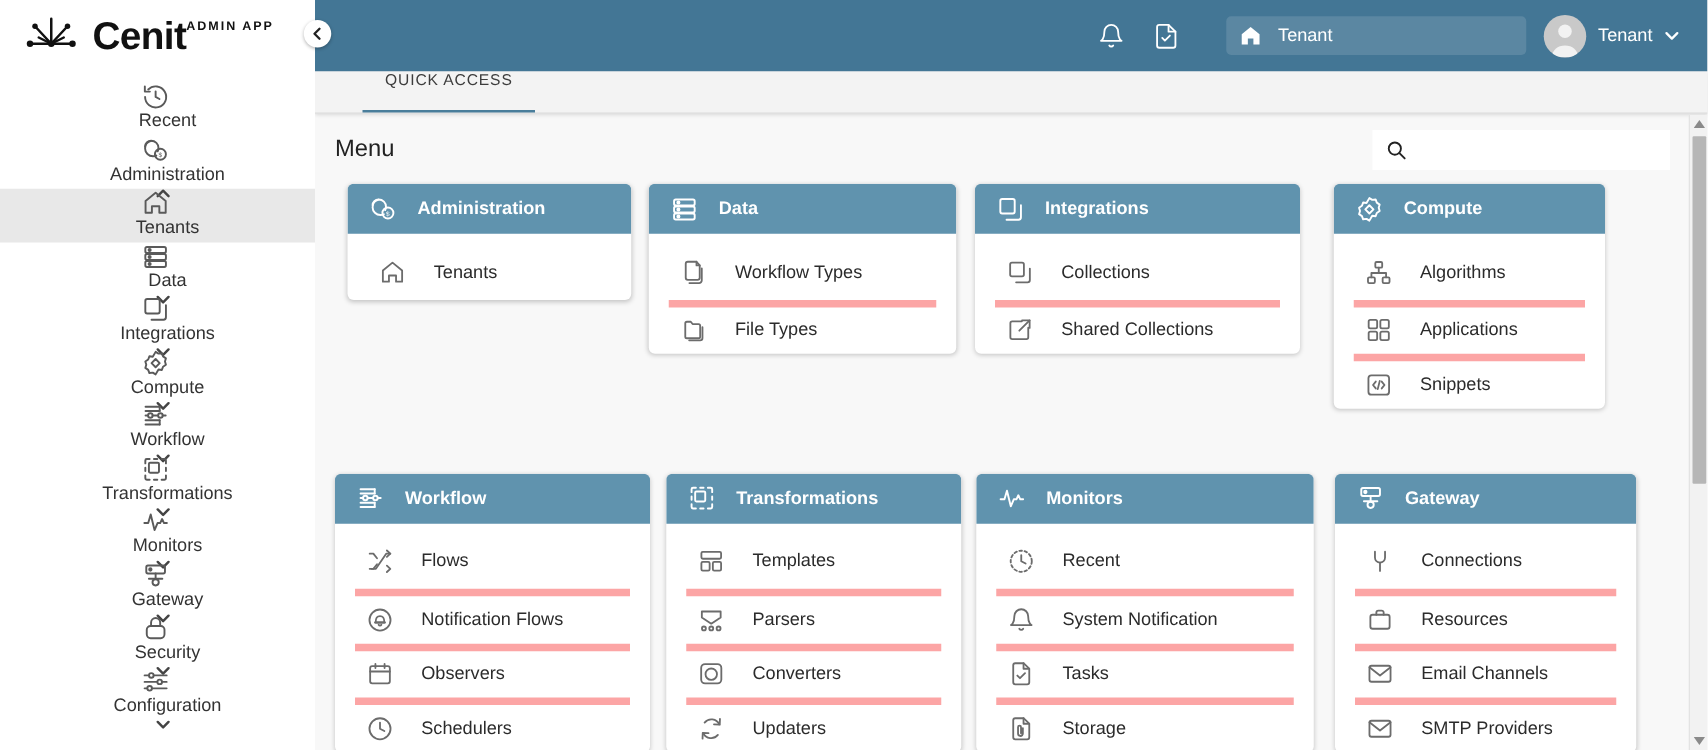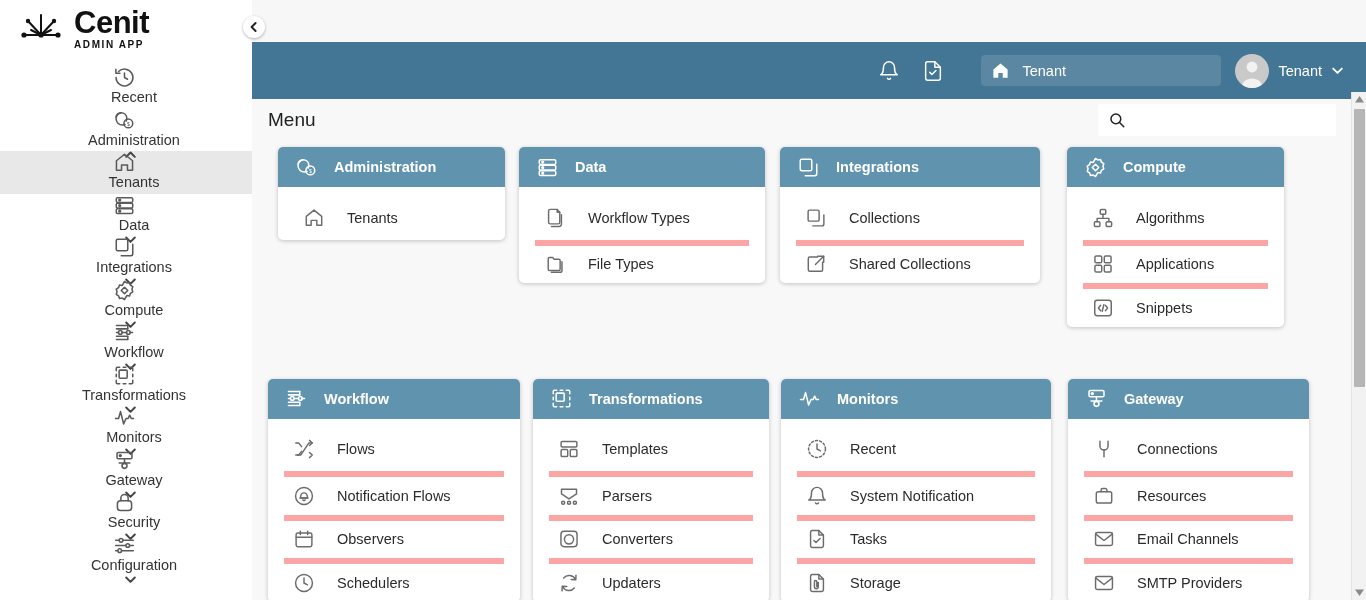--- a/index.html
+++ b/index.html
@@ -20,21 +20,21 @@
     z-index: 5;
     overflow: hidden;
   }
   .brand {
     height: 58px;
     display: flex; align-items: center;
     padding-left: 18px;
     gap: 10px;
   }
   .brand-logo { width: 46px; height: 40px; flex: none; }
-  .brand-text { display: flex; flex-direction: column; }
+  .brand-text { display: flex; flex-direction: row; }
   .brand-name {
     font-size: 31px; font-weight: bold; line-height: 0.95;
     letter-spacing: -0.5px; color: #111;
   }
   .brand-sub {
     font-size: 10px; font-weight: bold; letter-spacing: 1.6px;
     color: #111; margin-top: 2px;
   }
   .nav { margin-top: 8px; }
   .nav-item {
@@ -66,21 +66,20 @@
     z-index: 30; cursor: pointer;
   }
 
   
   .topbar {
     position: absolute; left: 252px; top: 0;
     width: 1114px; height: 57px;
     background: #437695;
     display: flex; align-items: center;
     z-index: 4;
-    margin-top: 42px;
   }
   .topbar-spacer { flex: 1; }
   .tb-icon {
     width: 44px; height: 44px;
     display: flex; align-items: center; justify-content: center;
     color: #ffffff; cursor: pointer;
   }
   .tenant-field {
     width: 240px; height: 31px;
     background: rgba(255,255,255,.13);

